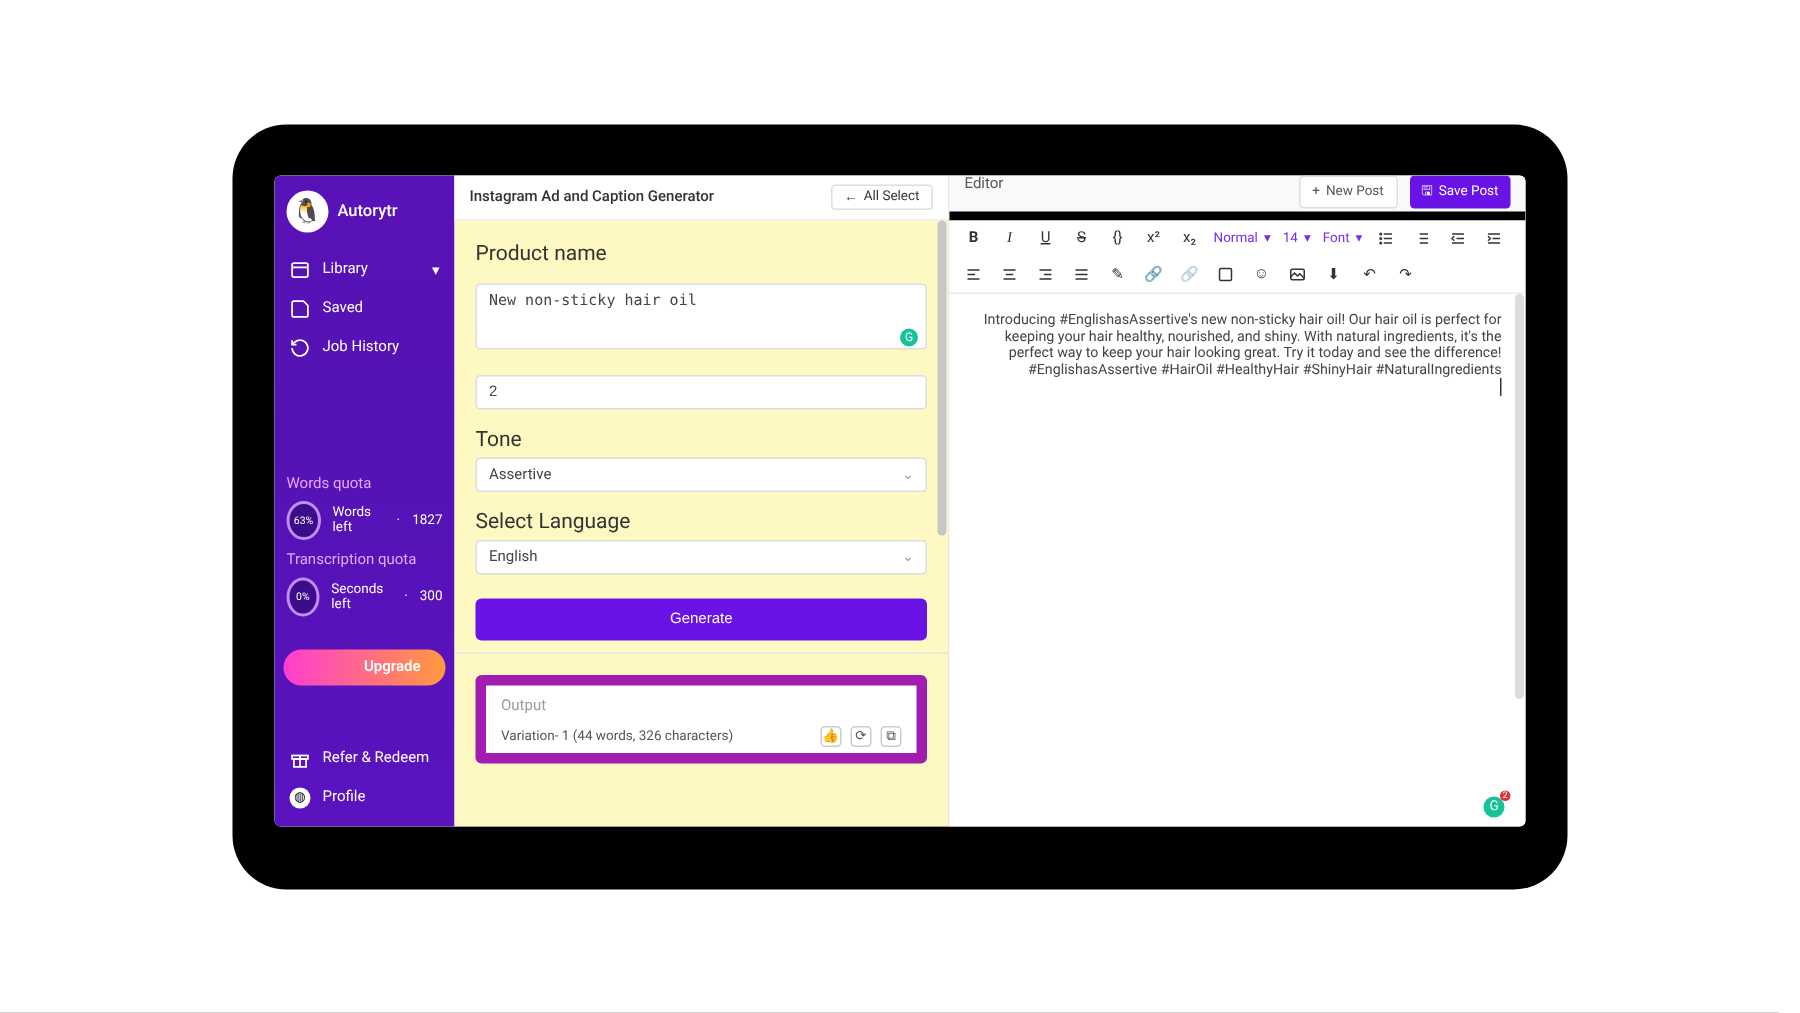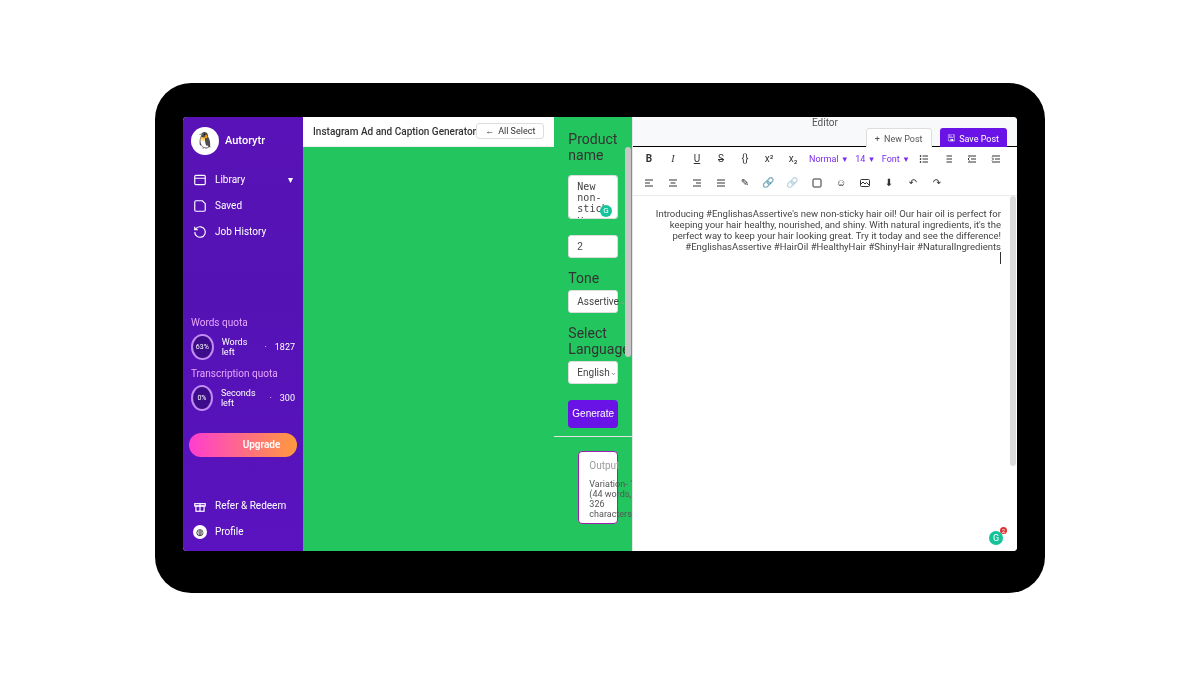--- a/index.html
+++ b/index.html
@@ -35,21 +35,21 @@
   }
   .upgrade {
     margin: 8px 6px 4px 6px; height:24px; border-radius:12px; background: linear-gradient(90deg,#ff3dd0,#ff9a3d);
     display:flex; align-items:center; justify-content:center; font-size:10px; font-weight:600; cursor:pointer;padding-left:37px;
   }
   .bottom-nav { margin-top:auto; padding:4px 6px 6px 6px; }
   .bottom-item { display:flex; align-items:center; gap:8px; padding:6px 4px; font-size:10px; cursor:pointer; }
 
   
   .mid {
-    width: 330px; height:100%; background:#22c55e; border-right:1px solid #e6e6e6; display:flex; flex-direction:row; position:relative;
+    width: 330px; height:100%; background:#fef9c3; border-right:1px solid #e6e6e6; display:flex; flex-direction:column; position:relative;
   }
   .mid-header {
     background:#fff; border-bottom:1px solid #eee; height:30px; display:flex; align-items:center; padding:0 10px; font-size:10px; color:#333;
   }
   .mid-title { font-weight:500; }
   .all-opts {
     margin-left:auto; border:1px solid #ddd; border-radius:3px; padding:2px 8px; font-size:9px; display:flex; align-items:center; gap:4px; cursor:pointer; background:#fff;
   }
   .form-body { padding: 14px 14px 0 14px; overflow:hidden; position:relative; flex:1; }
   .label { font-size:14px; color:#333; margin-bottom:4px; }
@@ -60,33 +60,33 @@
   .textarea { height:44px; resize:none; position:relative; }
   .ta-wrap { position:relative; }
   .gram-dot { position:absolute; right:6px; bottom:6px; width:12px; height:12px; border-radius:50%; background:#15c39a; display:flex; align-items:center; justify-content:center; color:#fff; font-size:8px; }
   .select { display:flex; align-items:center; justify-content:space-between; cursor:pointer; }
   .chev-down { font-size:9px; color:#999; }
   .generate {
     margin-top:4px; width:100%; height:28px; border-radius:4px; background:#6a13e6; color:#fff; border:none; font-size:10px; cursor:pointer;
   }
   .hr { height:1px; background:#e4e4e4; margin:8px -14px 0 -14px; }
   .output-card {
-    margin:14px 0 0 10px; border:1px solid #a21caf; border-radius:4px; background:#fff; padding:8px 10px 4px 10px;
+    margin:14px 0 0 0; border:7px solid #a21caf; border-radius:4px; background:#fff; padding:8px 10px 4px 10px;
   }
   .output-title { color:#9b9b9b; font-size:10px; margin-bottom:8px; }
   .output-row { display:flex; align-items:center; font-size:9px; color:#555; }
   .output-actions { margin-left:auto; display:flex; gap:6px; }
   .oact { width:14px; height:14px; border:1px solid #ccc; border-radius:3px; display:flex; align-items:center; justify-content:center; font-size:9px; background:#fff; cursor:pointer; color:#555;}
   .mid-scroll { position:absolute; right:1px; top:30px; bottom:0; width:6px; }
   .mid-scroll .thumb { position:absolute; top:0; width:6px; height:210px; background:#c7c7c7; border-radius:3px; }
 
   
   .editor { flex:1; height:100%; background:#f8f9fa; display:flex; flex-direction:column; position:relative; }
   .ed-head {
-    height:30px; background:#f8f9fa; display:flex; align-items:center; padding:0 10px; font-size:10px; color:#555; border-bottom:1px solid #000000;flex-direction:column;
+    height:30px; background:#f8f9fa; display:flex; align-items:flex-start; padding:0 10px; font-size:10px; color:#555; border-bottom:6px solid #000000;
   }
   .ed-title { }
   .ed-actions { margin-left:auto; display:flex; gap:8px; }
   .btn-new { border:1px solid #ddd; background:#fff; border-radius:3px; padding:3px 8px; font-size:9px; display:flex; align-items:center; gap:4px; cursor:pointer; }
   .btn-save { background:#6a13e6; color:#fff; border:none; border-radius:3px; padding:3px 8px; font-size:9px; display:flex; align-items:center; gap:4px; cursor:pointer; }
   .toolbar {
     background:#fff; border-bottom:1px solid #eaeaea; padding:4px 8px; display:flex; flex-wrap:wrap; gap:8px; align-items:center;
   }
   .tb { width:16px; height:16px; display:flex; align-items:center; justify-content:center; font-size:10px; color:#333; cursor:pointer; }
   .tb svg { width:12px; height:12px; }

